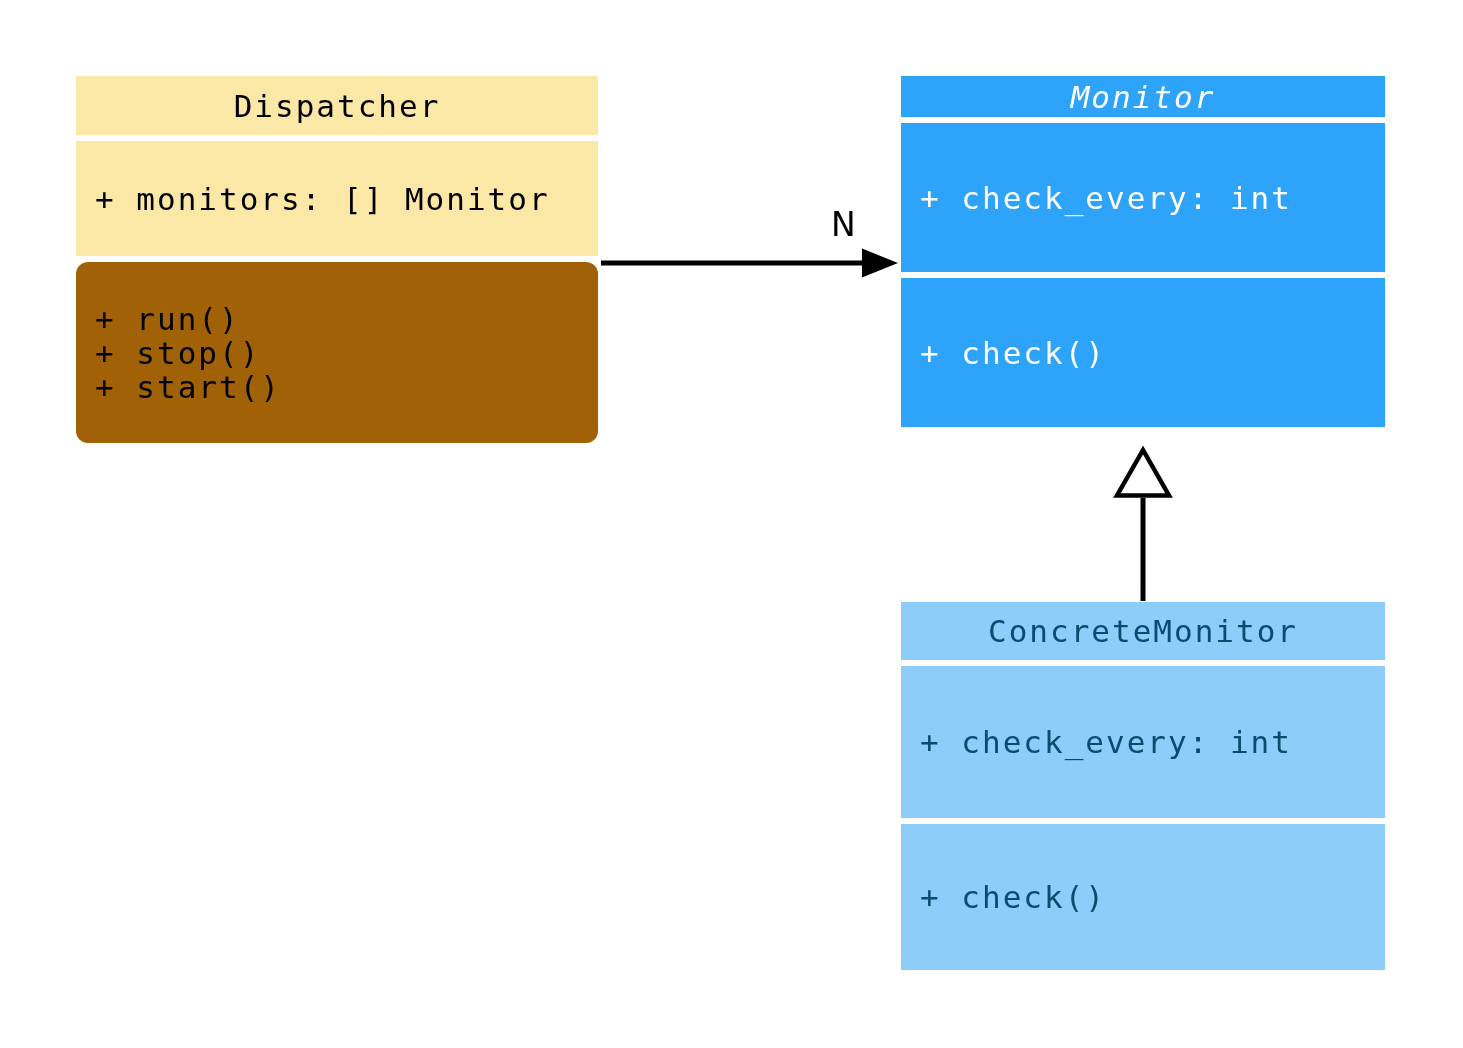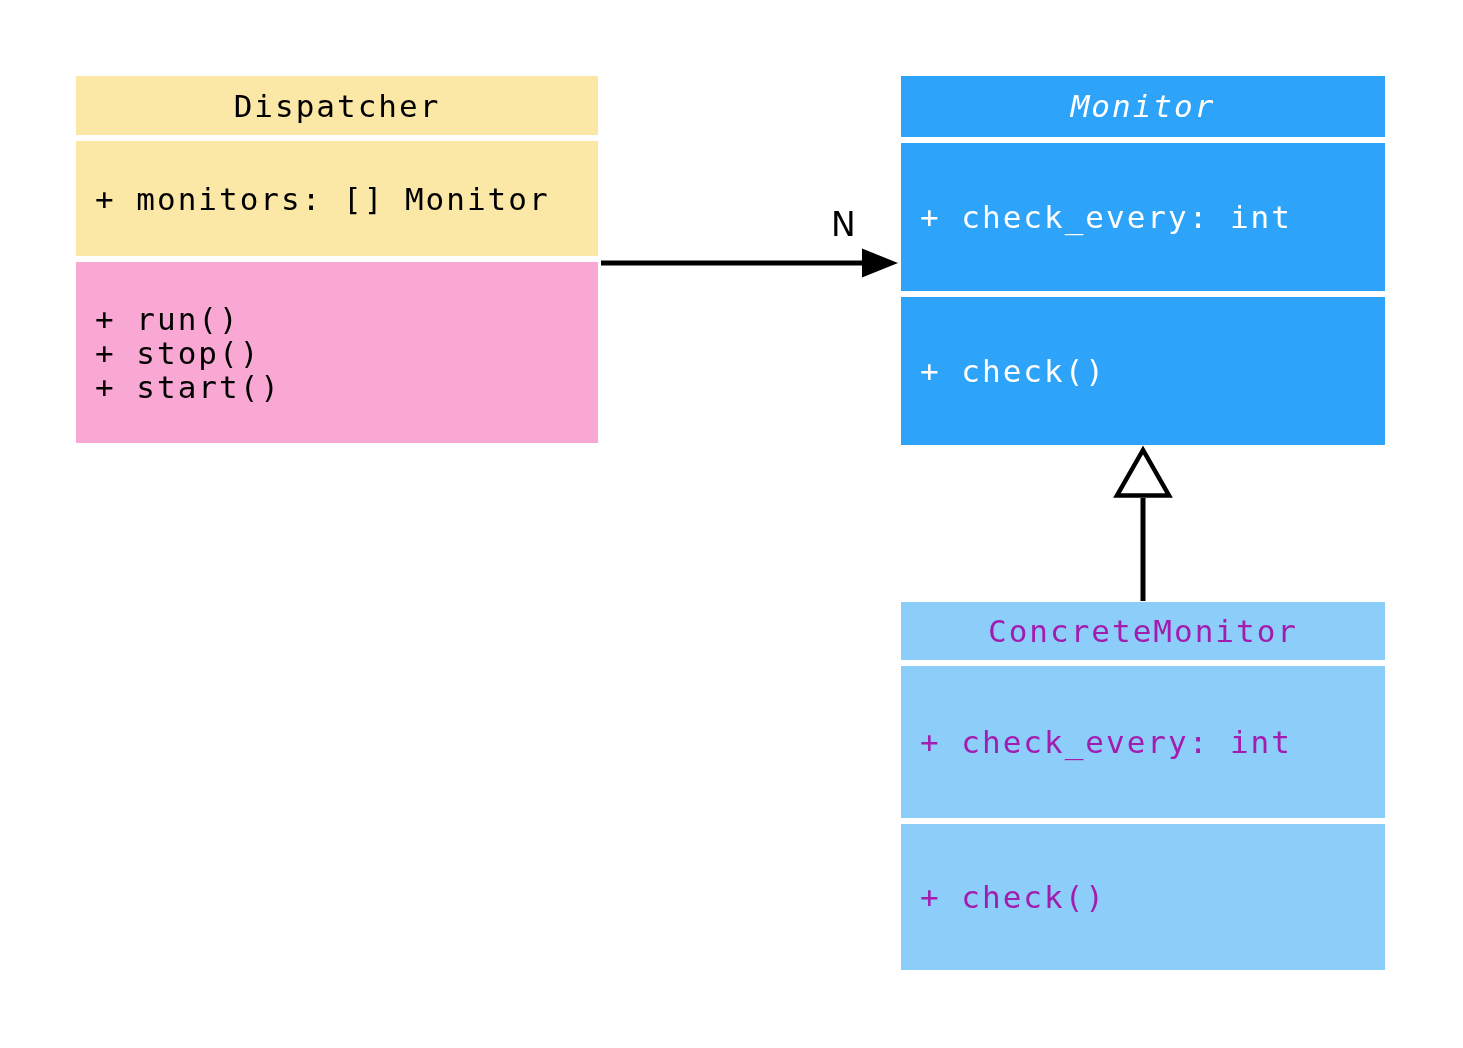--- a/index.html
+++ b/index.html
@@ -48,21 +48,21 @@
     line-height: 34px;
     white-space: pre;
   }
   
   .class-dispatcher { left: 76px;  top: 76px;  width: 522px; height: 367px; }
   .class-dispatcher .title   { height: 59px; }
   .class-dispatcher .attrs   { height: 115px; }
   .class-dispatcher .methods { height: 181px; }
 
   .class-monitor { left: 901px; top: 76px; width: 484px; height: 369px; }
-  .class-monitor .title   { height: 61px; }
+  .class-monitor .title   { height: 41px; }
   .class-monitor .attrs   { height: 149px; }
   .class-monitor .methods { height: 149px; }
 
   .class-concrete-monitor { left: 901px; top: 602px; width: 484px; height: 368px; }
   .class-concrete-monitor .title   { height: 58px; }
   .class-concrete-monitor .attrs   { height: 152px; }
   .class-concrete-monitor .methods { height: 146px; }
 
   .edge-label {
     position: absolute;
@@ -90,40 +90,40 @@
     </g>
   </svg>
 
   <div class="uml-class class-dispatcher" style="color: rgb(0, 0, 0);">
     <div class="compartment title" style="background: rgb(252, 232, 166);">
       <span class="class-name">Dispatcher</span>
     </div>
     <div class="compartment attrs" style="background: rgb(252, 232, 166);">
       <div class="line">+ monitors: [] Monitor</div>
     </div>
-    <div class="compartment methods" style="background: #f9a8d4;">
+    <div class="compartment methods" style="background: #a16207; border-radius: 12px;">
       <div class="line">+ run()</div>
       <div class="line">+ stop()</div>
       <div class="line">+ start()</div>
     </div>
   </div>
 
   <div class="uml-class class-monitor" style="color: rgb(255, 255, 255);">
     <div class="compartment title" style="background: rgb(46, 163, 250);">
       <span class="class-name" style="font-style: italic;">Monitor</span>
     </div>
     <div class="compartment attrs" style="background: rgb(46, 163, 250);">
       <div class="line">+ check_every: int</div>
     </div>
     <div class="compartment methods" style="background: rgb(46, 163, 250);">
       <div class="line">+ check()</div>
     </div>
   </div>
 
-  <div class="uml-class class-concrete-monitor" style="color: #a21caf;">
+  <div class="uml-class class-concrete-monitor" style="color: #0c4a6e;">
     <div class="compartment title" style="background: rgb(141, 205, 250);">
       <span class="class-name">ConcreteMonitor</span>
     </div>
     <div class="compartment attrs" style="background: rgb(141, 205, 250);">
       <div class="line">+ check_every: int</div>
     </div>
     <div class="compartment methods" style="background: rgb(141, 205, 250);">
       <div class="line">+ check()</div>
     </div>
   </div>

